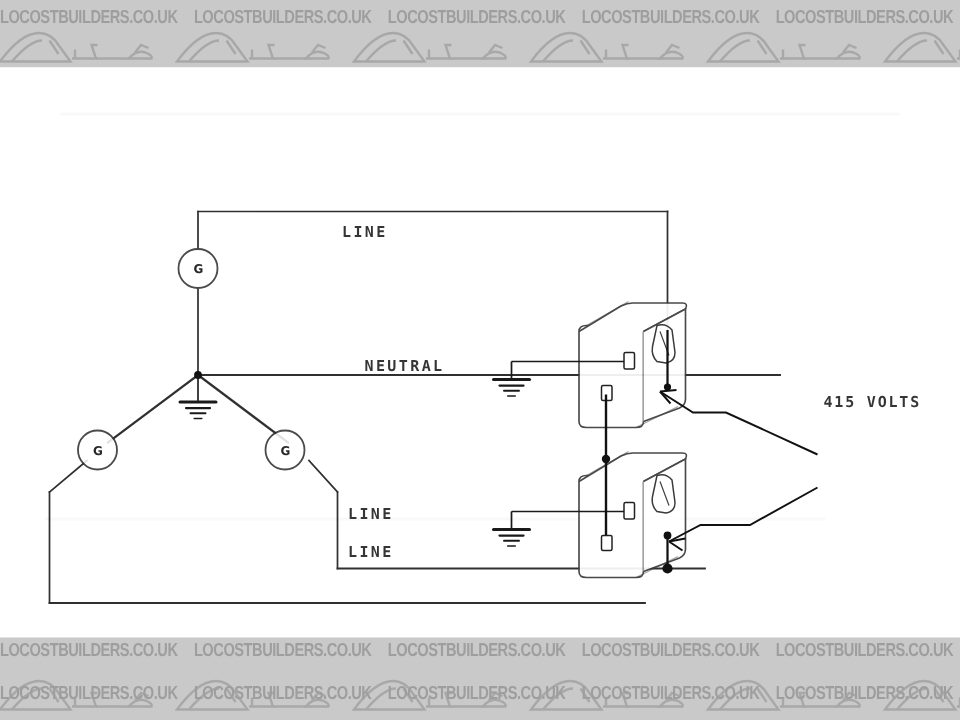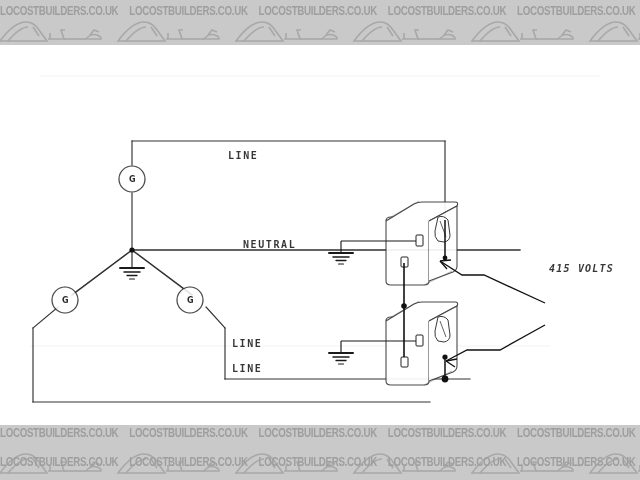--- a/index.html
+++ b/index.html
@@ -82,21 +82,21 @@
     font-size: 10px;
     letter-spacing: 1.6px;
     color: #1a1a1a;
     white-space: nowrap;
     opacity: 0.88;
   }
   #label-line-top     { left: 228px; top: 150px; }
   #label-neutral      { left: 215px; top: 239px; margin-left: 28px; }
   #label-line-mid     { left: 232px; top: 338px; }
   #label-line-bottom  { left: 232px; top: 363px; }
-  #label-volts        { left: 549px; top: 263px; letter-spacing: 1.2px; font-style: italic; }
+  #label-volts        { left: 549px; top: 263px; letter-spacing: 1.2px; }
 
   .gtext {
     position: absolute;
     font-family: "DejaVu Sans", sans-serif;
     font-weight: bold;
     font-size: 8px;
     color: #2a2a2a;
     white-space: nowrap;
   }
 </style>

